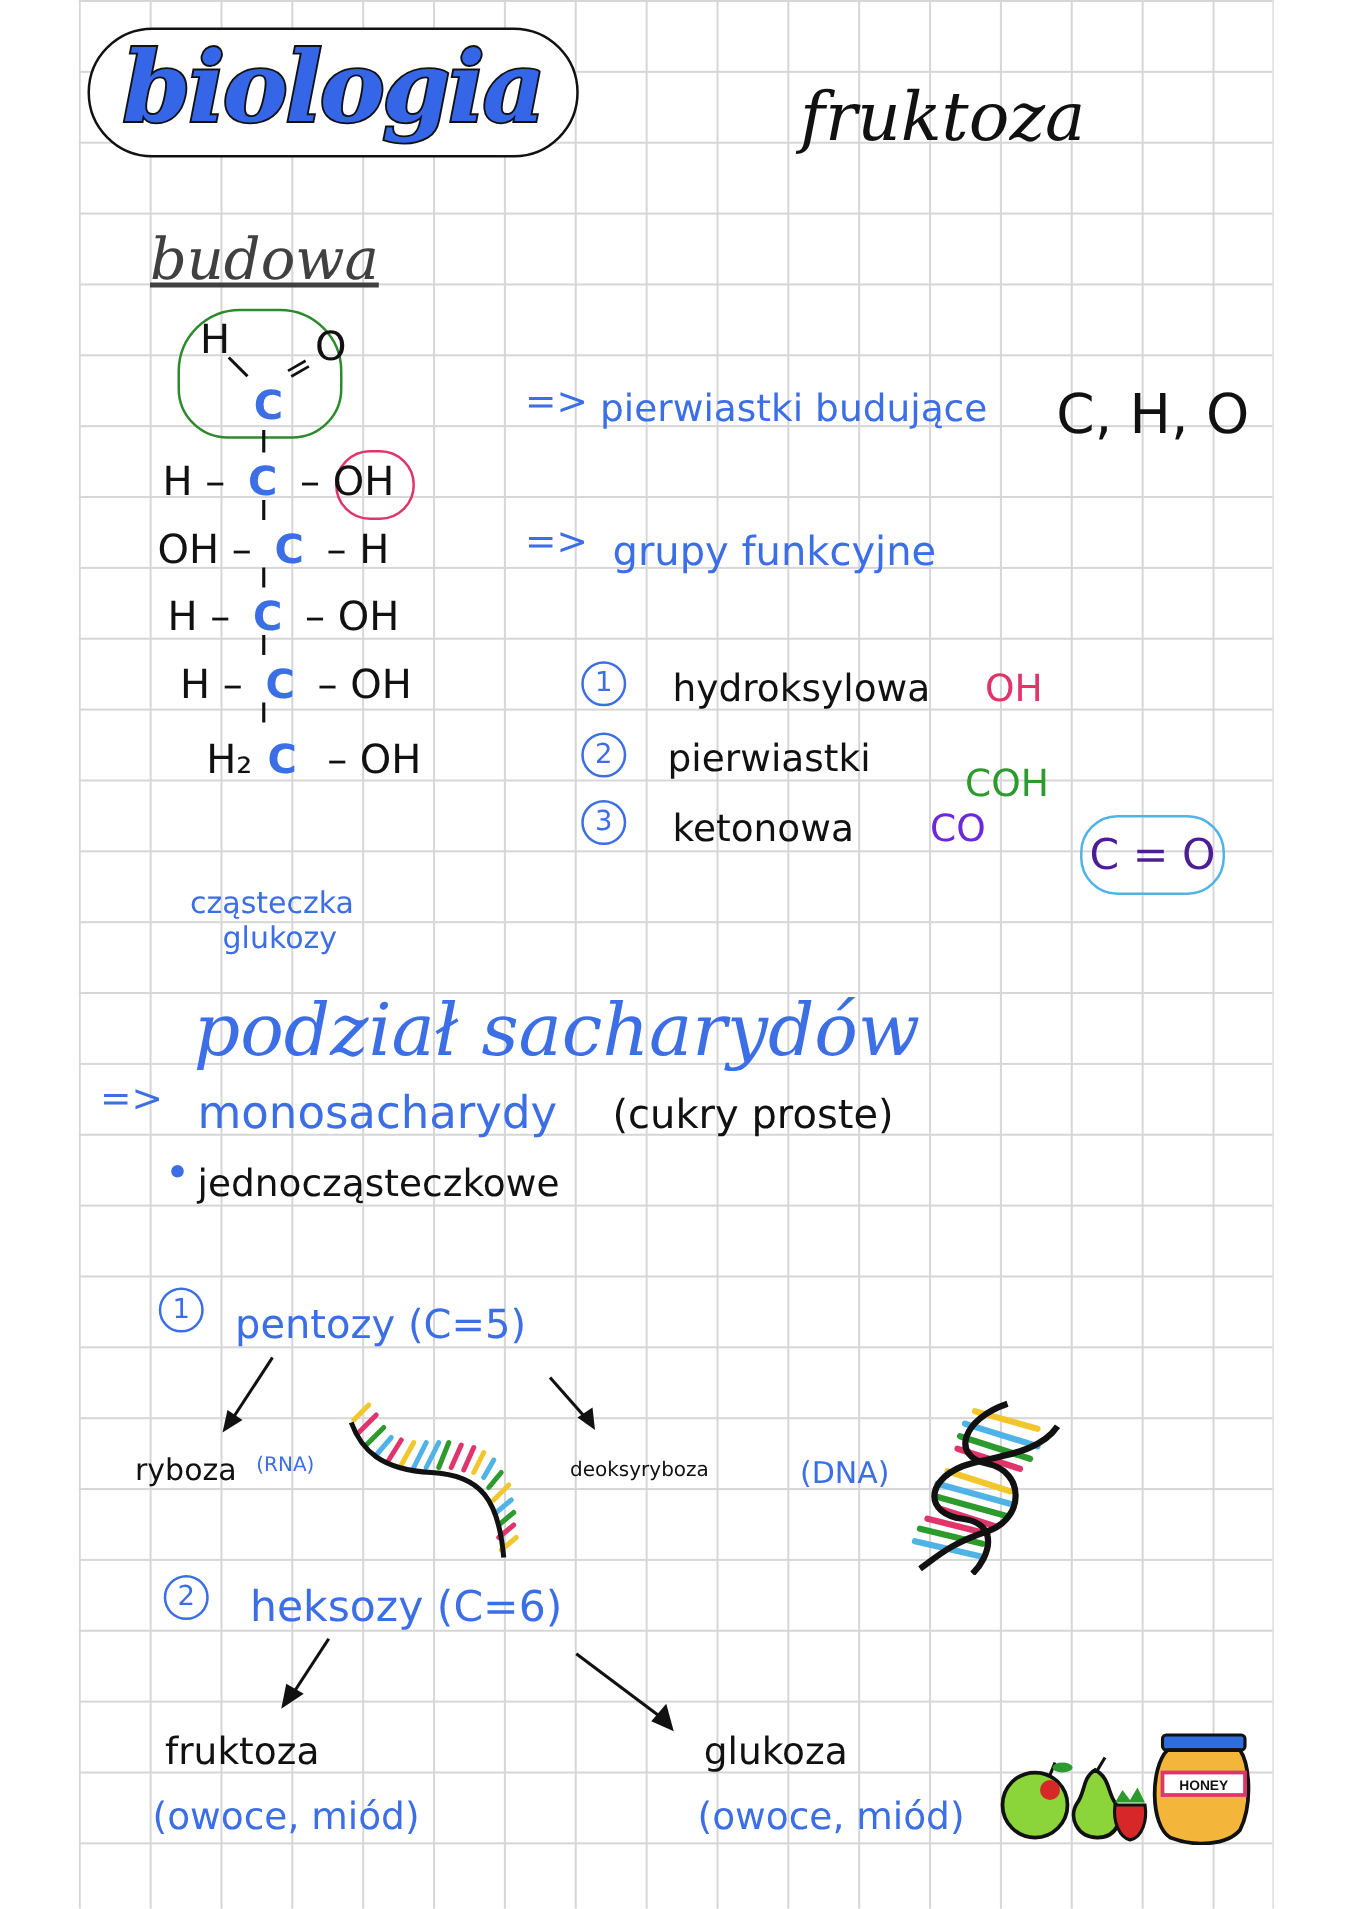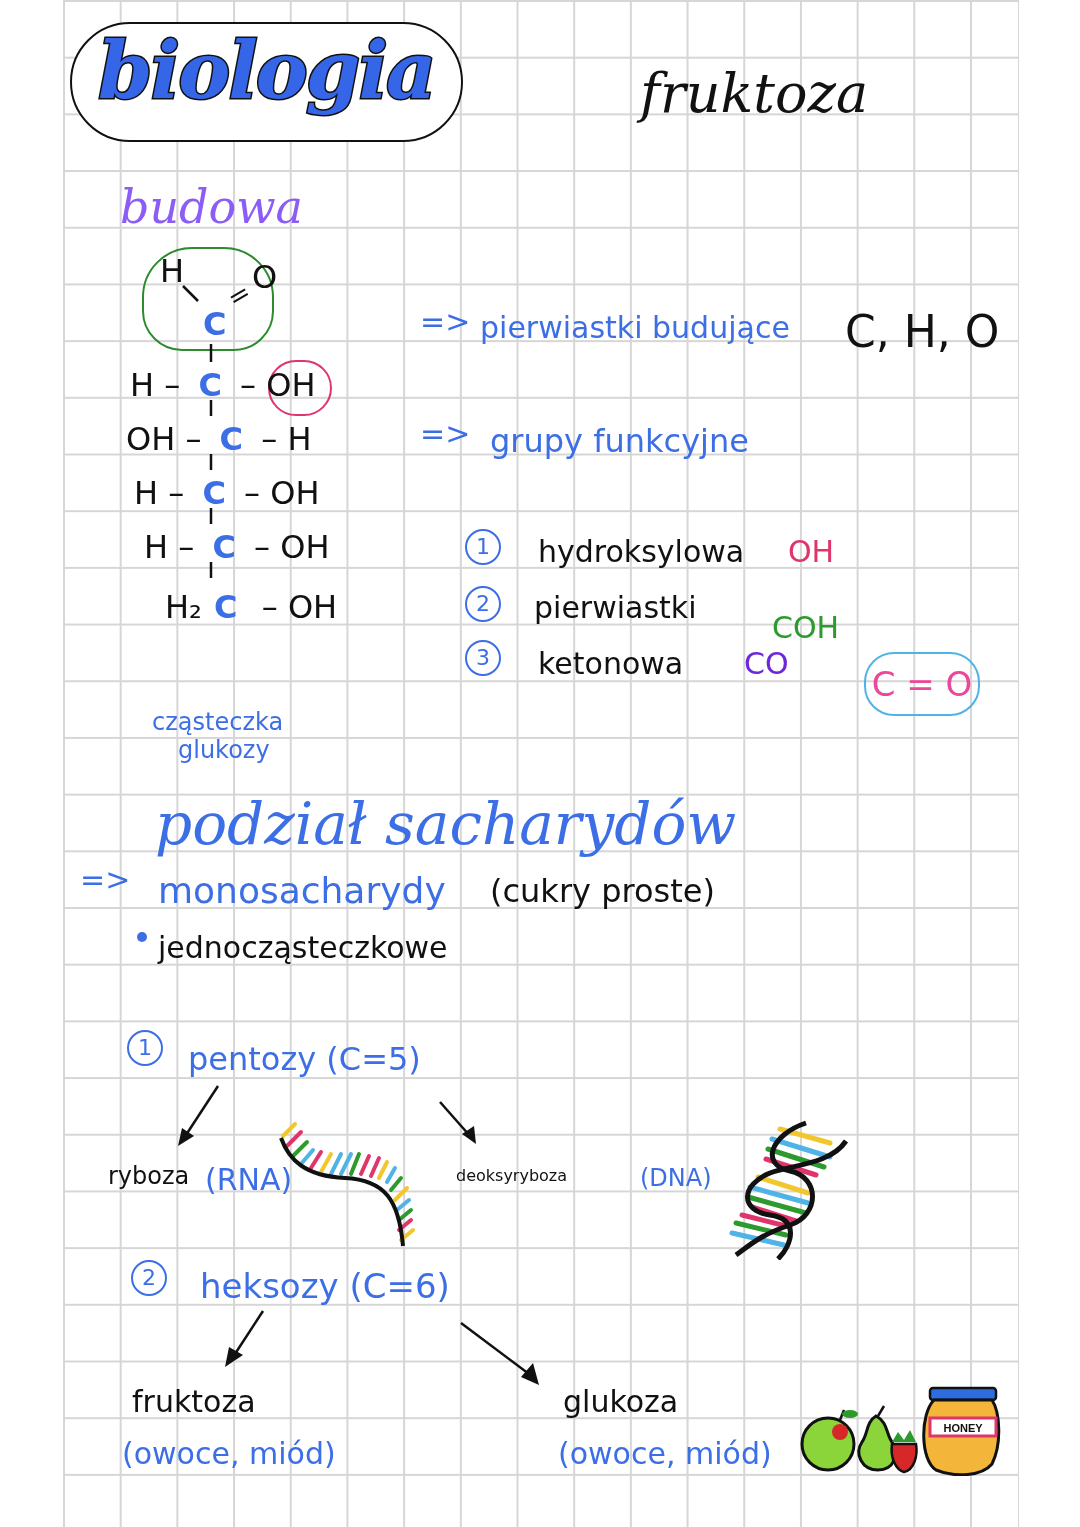--- a/index.html
+++ b/index.html
@@ -20,40 +20,40 @@
   .green { color:#2d9a2d; }
   .cyan { color:#6d28d9; }
   .script { font-family:"DejaVu Serif", serif; font-style:italic; }
 
   
   .title-wrap { left:70px; top:22px; }
   .title {
     font-family:"DejaVu Serif", serif; font-style:italic; font-weight:bold;
     font-size:78px; color:#3566e8; letter-spacing:-2px;
     -webkit-text-stroke:3px #111; paint-order:stroke fill;
-    padding:8px 26px 30px 26px; border:2.5px solid #111; border-radius:60px;
+    padding:8px 26px 14px 26px; border:2.5px solid #111; border-radius:60px;
     background:#fff; display:inline-block; line-height:1;
   }
   .subtitle { left:640px; top:62px; font-size:54px; color:#111; }
 
-  .section-h { font-size:46px; color:#8b5cf6; }
+  .section-h { font-size:46px; color:#404040;text-decoration:underline; }
   .budowa { left:120px; top:180px; }
 
   .formula { font-family:"DejaVu Sans", sans-serif; font-size:32px; color:#111; }
   .cblue { color:#3c6ee6; font-weight:bold; }
   .green-blob { left:142px; top:247px; width:128px; height:100px; border:2px solid #2d8a2d; border-radius:50px 50px 40px 40px; }
   .pink-blob { left:268px; top:360px; width:60px; height:52px; border:2px solid #e0356b; border-radius:28px; }
 
   .arrow-txt { font-size:30px; color:#3c6ee6; }
   .note { font-size:30px; }
   .num-circle {
     display:inline-block; width:32px; height:32px; border:2px solid #3c6ee6; border-radius:50%;
     color:#3c6ee6; font-size:22px; text-align:center; line-height:32px; position:absolute;
   }
-  .co-oval { left:864px; top:652px; width:112px; height:60px; border:2px solid #4fb3e6; border-radius:30px; font-size:34px; color:#ec4899; text-align:center; line-height:60px; }
+  .co-oval { left:864px; top:652px; width:112px; height:60px; border:2px solid #4fb3e6; border-radius:30px; font-size:34px; color:#4c1d95; text-align:center; line-height:60px; }
 
   .podzial { left:155px; top:790px; font-size:58px; color:#3c6ee6; }
   .svgabs { position:absolute; }
 </style>
 </head>
 <body>
 
 <div class="grid"></div>
 
 <div class="abs title-wrap">
@@ -141,21 +141,21 @@
 
 <span class="num-circle" style="left:127px;top:1030px;">1</span>
 <div class="abs blue" style="left:188px;top:1040px;font-size:32px;">pentozy (C=5)</div>
 <svg class="svgabs" style="left:170px;top:1080px;" width="320" height="70">
   <line x1="48" y1="6" x2="14" y2="58" stroke="#111" stroke-width="2.5"></line>
   <polygon points="8,66 12,48 24,56" fill="#111"></polygon>
   <line x1="270" y1="22" x2="300" y2="56" stroke="#111" stroke-width="2.5"></line>
   <polygon points="306,64 292,54 304,46" fill="#111"></polygon>
 </svg>
 <div class="abs black" style="left:108px;top:1162px;font-size:24px;">ryboza</div>
-<div class="abs blue" style="left:205px;top:1162px;font-size:30px;text-align:center;">(RNA)</div>
+<div class="abs blue" style="left:205px;top:1162px;font-size:16px;text-align:center;">(RNA)</div>
 <div class="abs black" style="left:456px;top:1166px;font-size:16px;">deoksyryboza</div>
 <div class="abs blue" style="left:640px;top:1164px;font-size:24px;">(DNA)</div>
 
 <svg class="svgabs" style="left:275px;top:1120px;" width="150" height="130">
   <g stroke-width="4" stroke-linecap="round">
     <line x1="8" y1="16" x2="20" y2="4" stroke="#f2c72e"></line>
     <line x1="12" y1="26" x2="26" y2="12" stroke="#e0356b"></line>
     <line x1="18" y1="36" x2="32" y2="22" stroke="#2d9a2d"></line>
     <line x1="26" y1="44" x2="38" y2="30" stroke="#4fb3e6"></line>
     <line x1="36" y1="48" x2="46" y2="32" stroke="#e0356b"></line>

